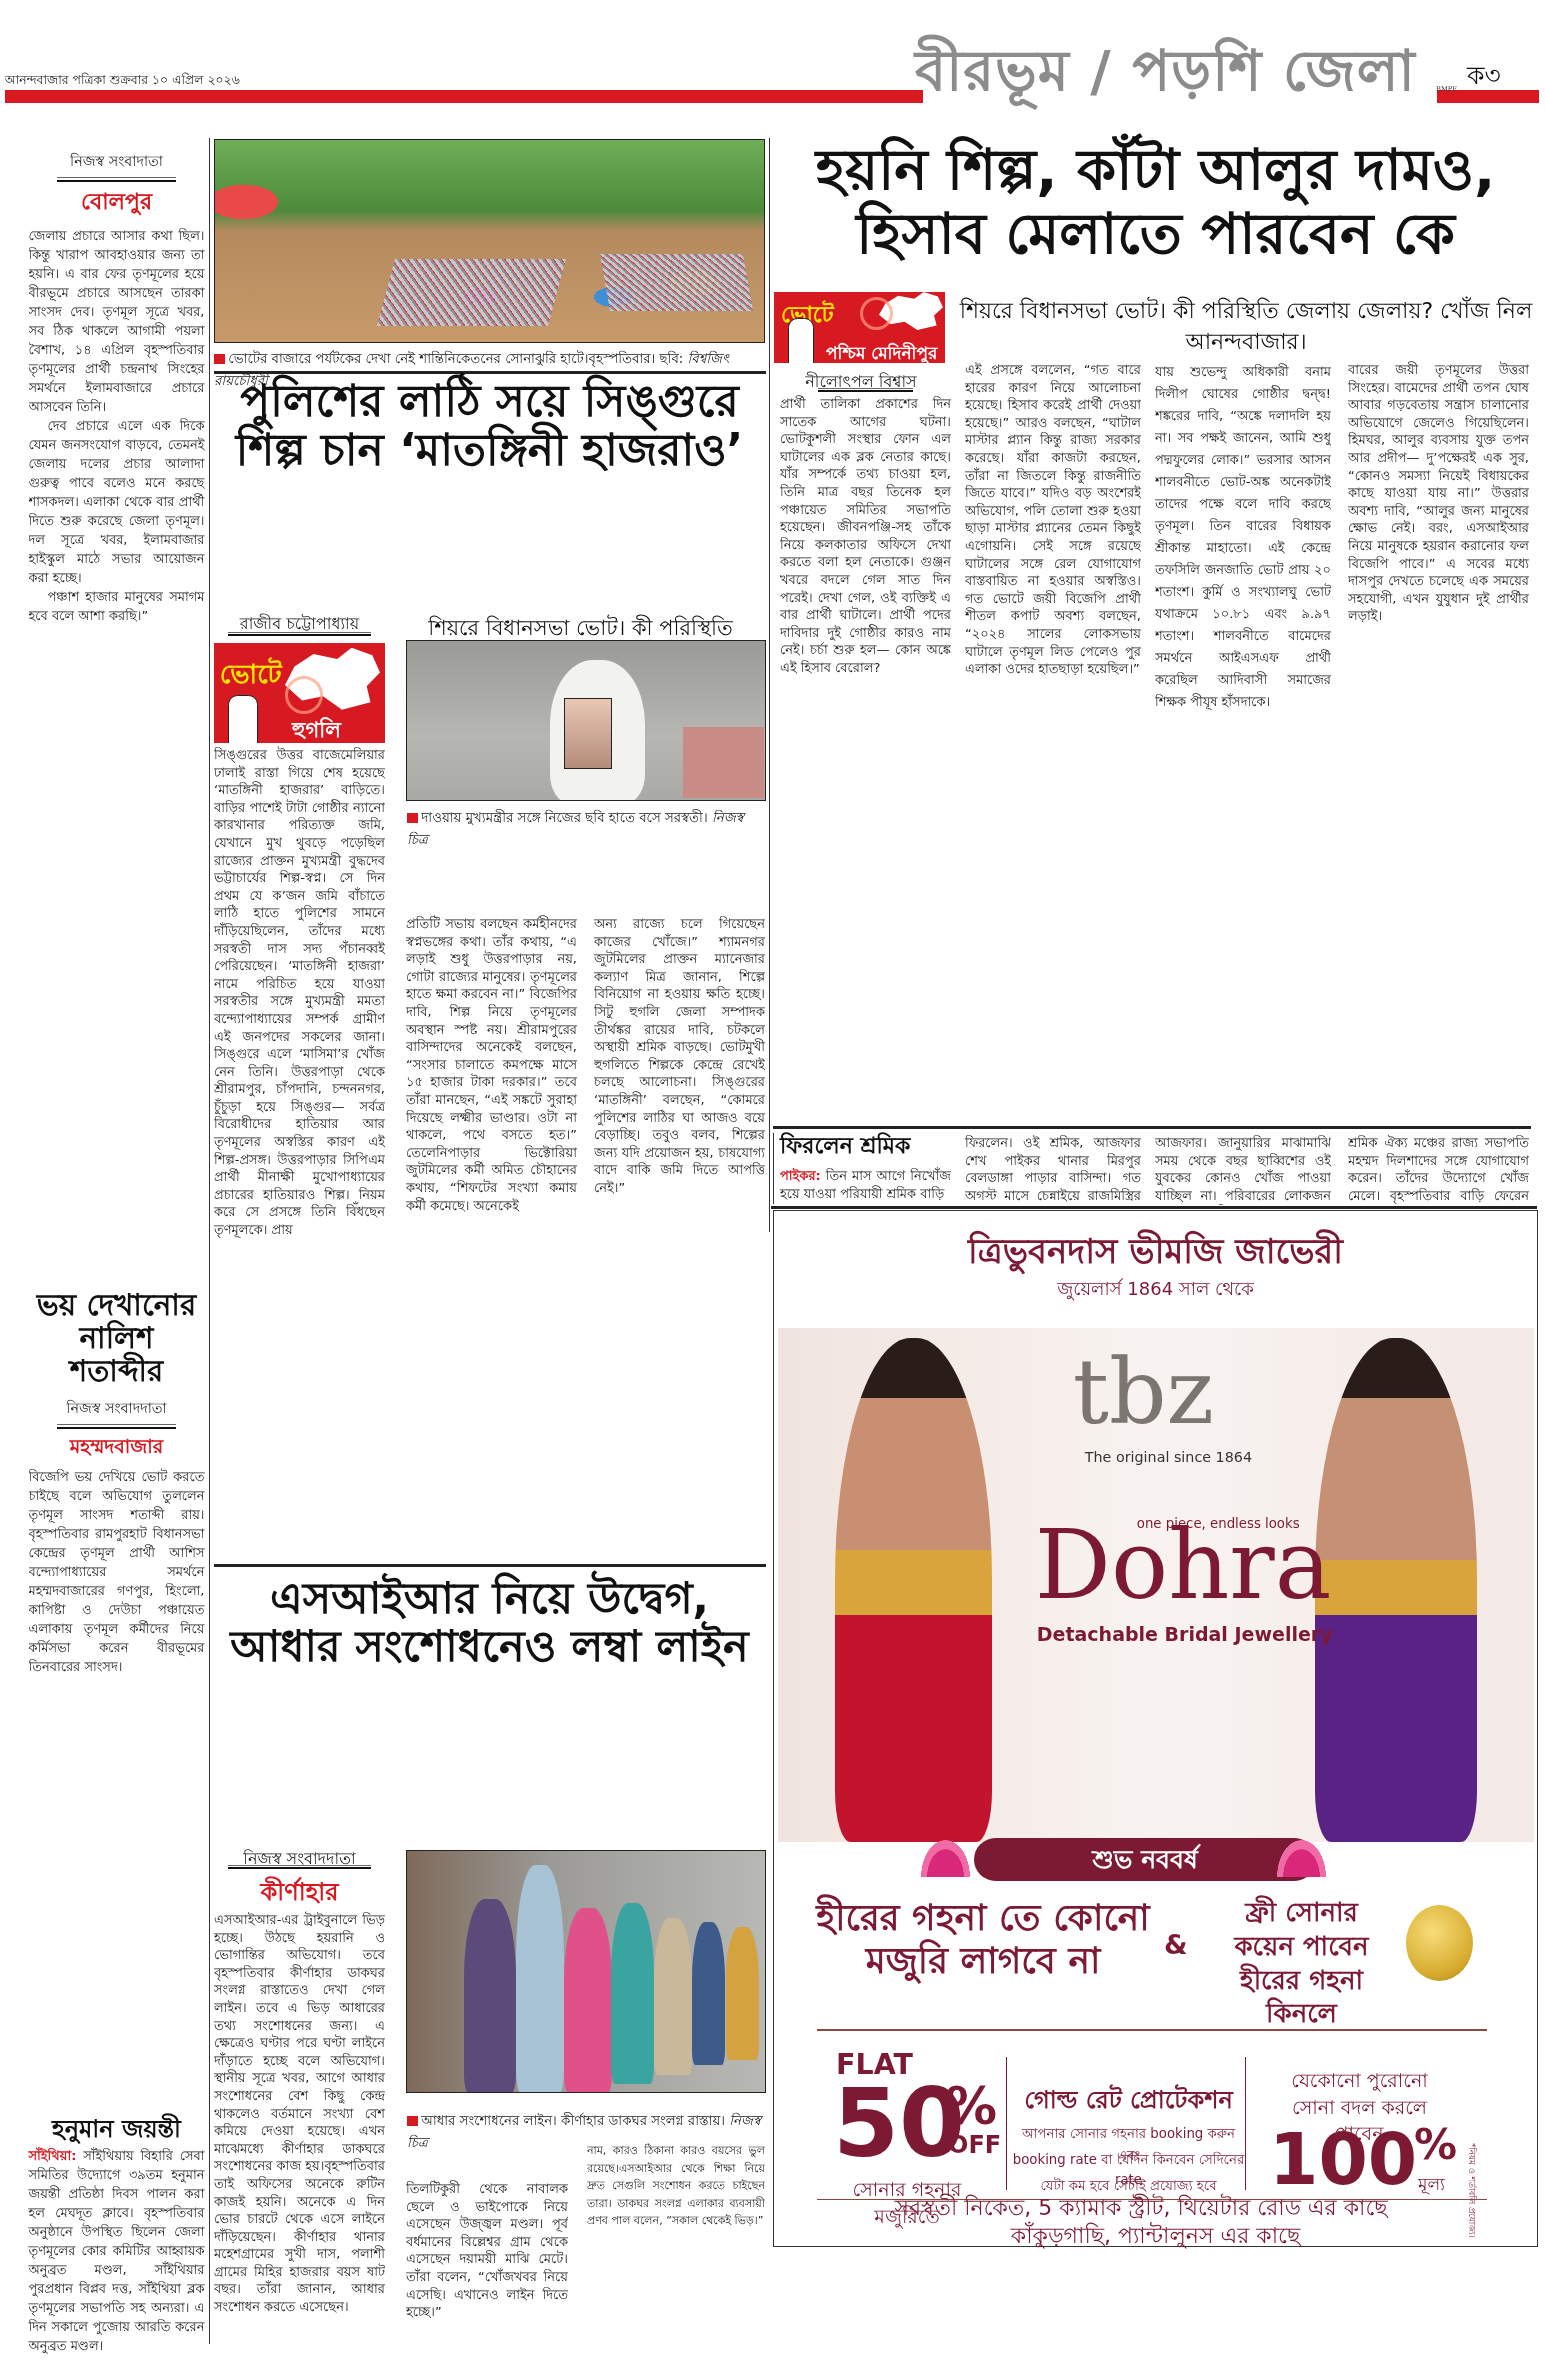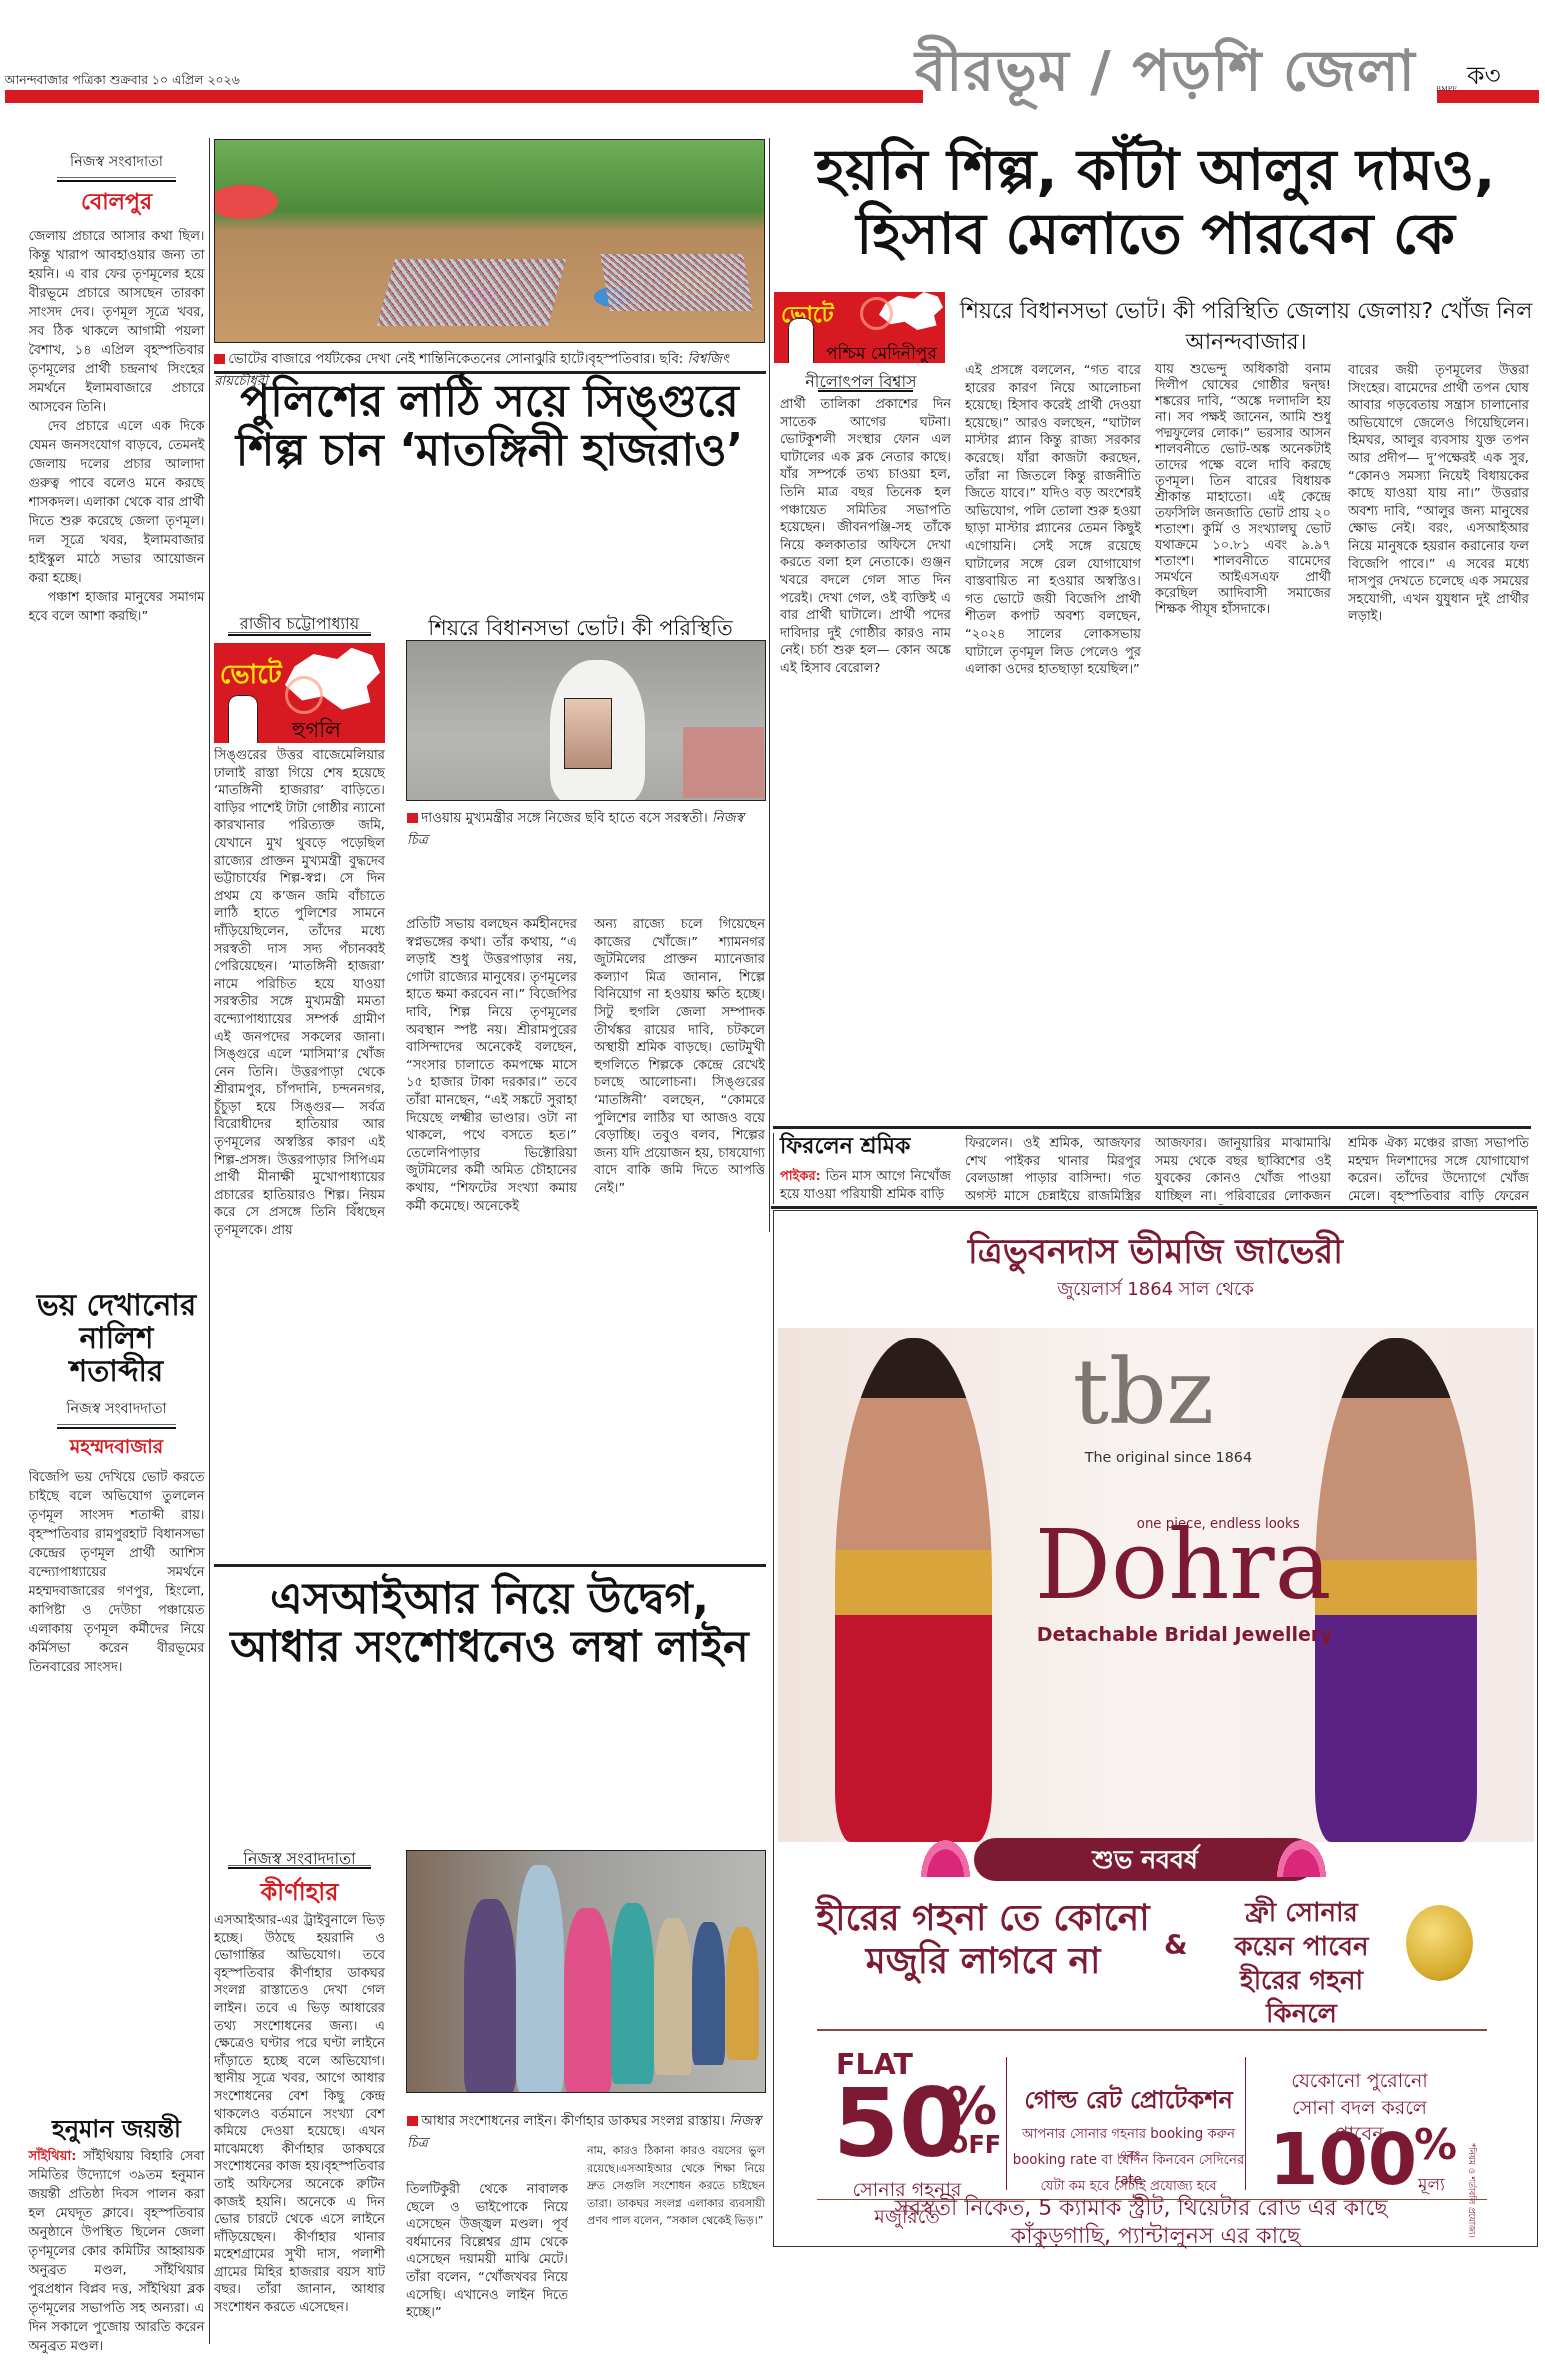--- a/index.html
+++ b/index.html
@@ -38,21 +38,21 @@
   .market-photo .mat { position: absolute; background: repeating-linear-gradient(45deg, #c9ccd6 0 2.9px, #8a8f9e 2.9px 4.8px, #d43f3f 4.8px 5.7px); opacity: .9; }
   .elder-photo { background: linear-gradient(180deg, #9a9a96 0%, #b6b6b2 60%, #a9a9a5 100%); }
   .elder-photo .fig { position: absolute; background: #f2f2f0; border-radius: 45% 45% 20% 20%; }
   .elder-photo .frame { position: absolute; background: linear-gradient(180deg, #e8c8b4, #b48c7a); border: 1.9px solid #222; }
   .elder-photo .planter { position: absolute; background: #c88b86; }
   .queue-photo { background: linear-gradient(90deg, #7f6a5a 0%, #9b9a96 40%, #b8b8b5 100%); }
   .queue-photo .person { position: absolute; border-radius: 40% 40% 10% 10%; }
   
   .vote-badge { background: #d71a21; overflow: hidden; }
   .vote-badge .vword { position: absolute; color: #ffe500; font-weight: bold; }
-  .vote-badge .region { position: absolute; color: #000000; font-weight: normal; }
+  .vote-badge .region { position: absolute; color: #ffffff; font-weight: bold; }
   .vote-badge .map { position: absolute; background: #fff; clip-path: polygon(10% 30%, 30% 10%, 55% 18%, 70% 0%, 92% 12%, 100% 40%, 86% 62%, 90% 88%, 60% 100%, 40% 78%, 18% 85%, 0% 60%); }
   .vote-badge .finger { position: absolute; background: #fff; border: 1.9px solid #222; border-radius: 9.5px 9.5px 3.8px 3.8px; }
   .vote-badge .cross { position: absolute; border: 3.8px solid rgba(255,160,130,0.7); border-radius: 50%; }
   
   .ad { border: 1px solid #333; background: #fff; }
   .maroon { color: #7c1a34; }
   .ad-photo { background: linear-gradient(90deg, #f1e4de 0%, #f8f3f1 50%, #f3e9e6 100%); overflow: hidden; margin-top: 24px; }
   .bride { position: absolute; border-radius: 48% 48% 10% 10%; }
   .tbz-logo { position: absolute; color: #7d7570; font-family: "DejaVu Serif", serif; }
   .dohra { position: absolute; color: #7c1a34; font-family: "DejaVu Serif", serif; }
@@ -192,21 +192,21 @@
 
 <div class="abs byline" style="left:780px; top:369px; width:162px;">নীলোৎপল বিশ্বাস</div>
 <div class="abs byline-rule" style="left:818px; top:388px; width:95px;"></div>
 
 <div class="abs body-text" style="left:780px; top:395px; width:171px; height:728px; overflow:hidden; font-size:13px; line-height:17.6px;">
   <p class="noindent">প্রার্থী তালিকা প্রকাশের দিন সাতেক আগের ঘটনা। ভোটকুশলী সংস্থার ফোন এল ঘাটালের এক ব্লক নেতার কাছে। যাঁর সম্পর্কে তথ্য চাওয়া হল, তিনি মাত্র বছর তিনেক হল পঞ্চায়েত সমিতির সভাপতি হয়েছেন। জীবনপঞ্জি-সহ তাঁকে নিয়ে কলকাতার অফিসে দেখা করতে বলা হল নেতাকে। গুঞ্জন খবরে বদলে গেল সাত দিন পরেই। দেখা গেল, ওই ব্যক্তিই এ বার প্রার্থী ঘাটালে। প্রার্থী পদের দাবিদার দুই গোষ্ঠীর কারও নাম নেই। চর্চা শুরু হল— কোন অঙ্কে এই হিসাব বেরোল?</p>
 </div>
 <div class="abs body-text" style="left:965px; top:361px; width:176px; height:761px; overflow:hidden; font-size:13px; line-height:17.6px;">
   <p class="noindent">এই প্রসঙ্গে বললেন, “গত বারে হারের কারণ নিয়ে আলোচনা হয়েছে। হিসাব করেই প্রার্থী দেওয়া হয়েছে।” আরও বলছেন, “ঘাটাল মাস্টার প্ল্যান কিন্তু রাজ্য সরকার করেছে। যাঁরা কাজটা করছেন, তাঁরা না জিতলে কিন্তু রাজনীতি জিতে যাবে।” যদিও বড় অংশেরই অভিযোগ, পলি তোলা শুরু হওয়া ছাড়া মাস্টার প্ল্যানের তেমন কিছুই এগোয়নি। সেই সঙ্গে রয়েছে ঘাটালের সঙ্গে রেল যোগাযোগ বাস্তবায়িত না হওয়ার অস্বস্তিও। গত ভোটে জয়ী বিজেপি প্রার্থী শীতল কপাট অবশ্য বলছেন, “২০২৪ সালের লোকসভায় ঘাটালে তৃণমূল লিড পেলেও পুর এলাকা ওদের হাতছাড়া হয়েছিল।”</p>
 </div>
-<div class="abs body-text" style="left:1155px; top:361px; width:176px; height:761px; overflow:hidden; font-size:13px; line-height:16px;">
+<div class="abs body-text" style="left:1155px; top:361px; width:176px; height:761px; overflow:hidden; font-size:13px; line-height:22px;">
   <p class="noindent">যায় শুভেন্দু অধিকারী বনাম দিলীপ ঘোষের গোষ্ঠীর দ্বন্দ্ব! শঙ্করের দাবি, “অঙ্কে দলাদলি হয় না। সব পক্ষই জানেন, আমি শুধু পদ্মফুলের লোক।” ভরসার আসন শালবনীতে ভোট-অঙ্ক অনেকটাই তাদের পক্ষে বলে দাবি করছে তৃণমূল। তিন বারের বিধায়ক শ্রীকান্ত মাহাতো। এই কেন্দ্রে তফসিলি জনজাতি ভোট প্রায় ২০ শতাংশ। কুর্মি ও সংখ্যালঘু ভোট যথাক্রমে ১০.৮১ এবং ৯.৯৭ শতাংশ। শালবনীতে বামেদের সমর্থনে আইএসএফ প্রার্থী করেছিল আদিবাসী সমাজের শিক্ষক পীযূষ হাঁসদাকে।</p>
 </div>
 <div class="abs body-text" style="left:1348px; top:361px; width:181px; height:761px; overflow:hidden; font-size:13px; line-height:17.6px;">
   <p class="noindent">বারের জয়ী তৃণমূলের উত্তরা সিংহের। বামেদের প্রার্থী তপন ঘোষ আবার গড়বেতায় সন্ত্রাস চালানোর অভিযোগে জেলেও গিয়েছিলেন। হিমঘর, আলুর ব্যবসায় যুক্ত তপন আর প্রদীপ— দু’পক্ষেরই এক সুর, “কোনও সমস্যা নিয়েই বিধায়কের কাছে যাওয়া যায় না।” উত্তরার অবশ্য দাবি, “আলুর জন্য মানুষের ক্ষোভ নেই। বরং, এসআইআর নিয়ে মানুষকে হয়রান করানোর ফল বিজেপি পাবে।” এ সবের মধ্যে দাসপুর দেখতে চলেছে এক সময়ের সহযোগী, এখন যুযুধান দুই প্রার্থীর লড়াই।</p>
 </div>
 
 <div class="abs hrule" style="left:773px; top:1126px; width:758px;"></div>
 
 <div class="abs vrule" style="left:773px; top:1133px; height:71px;"></div>
 <div class="abs hl" style="left:780px; top:1134px; width:171px; font-size:22px; text-align:left;">ফিরলেন শ্রমিক</div>

